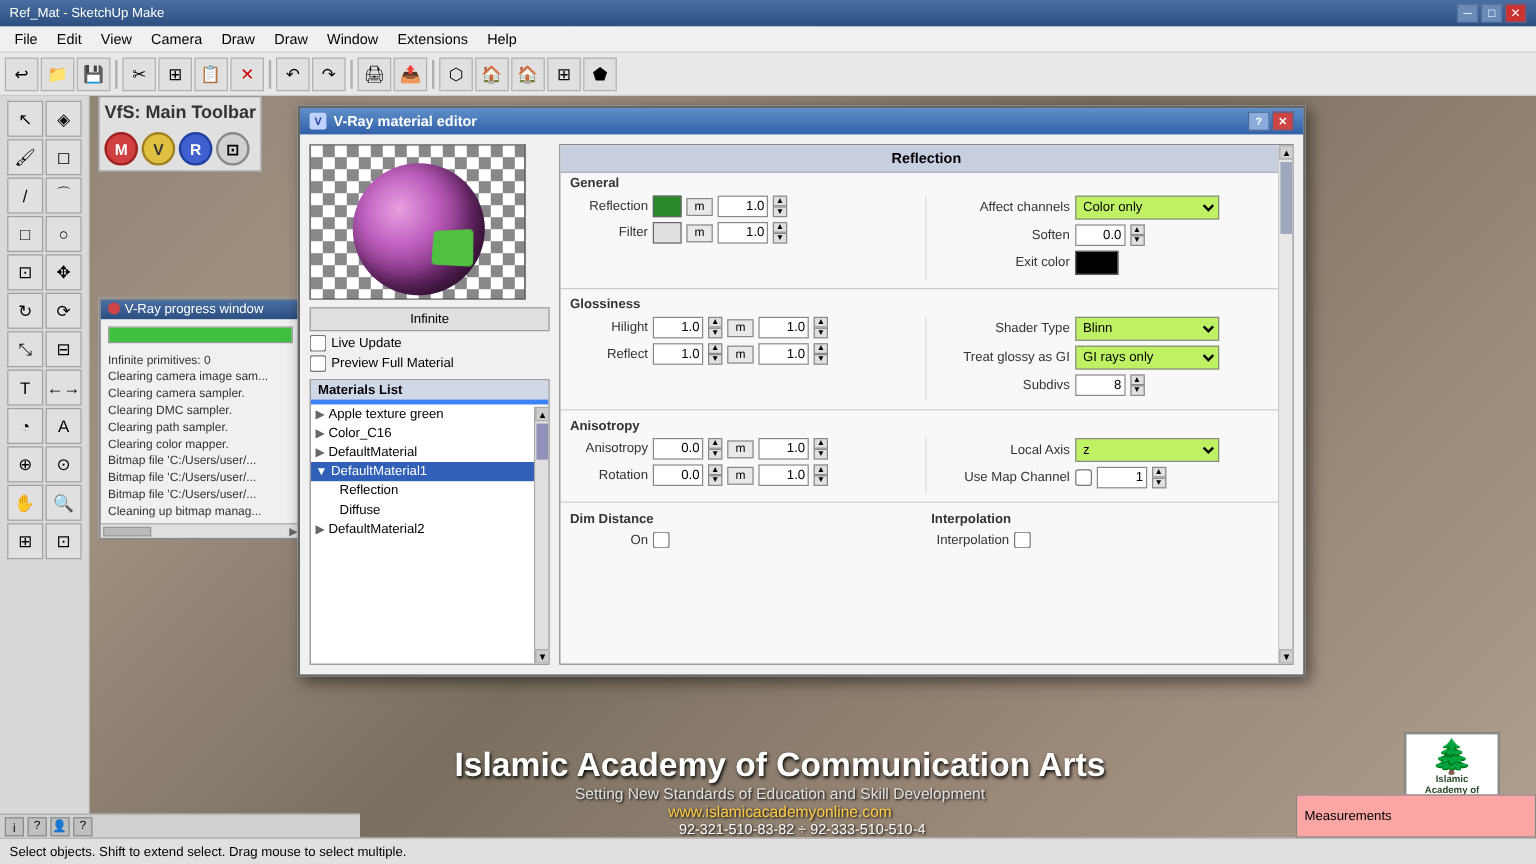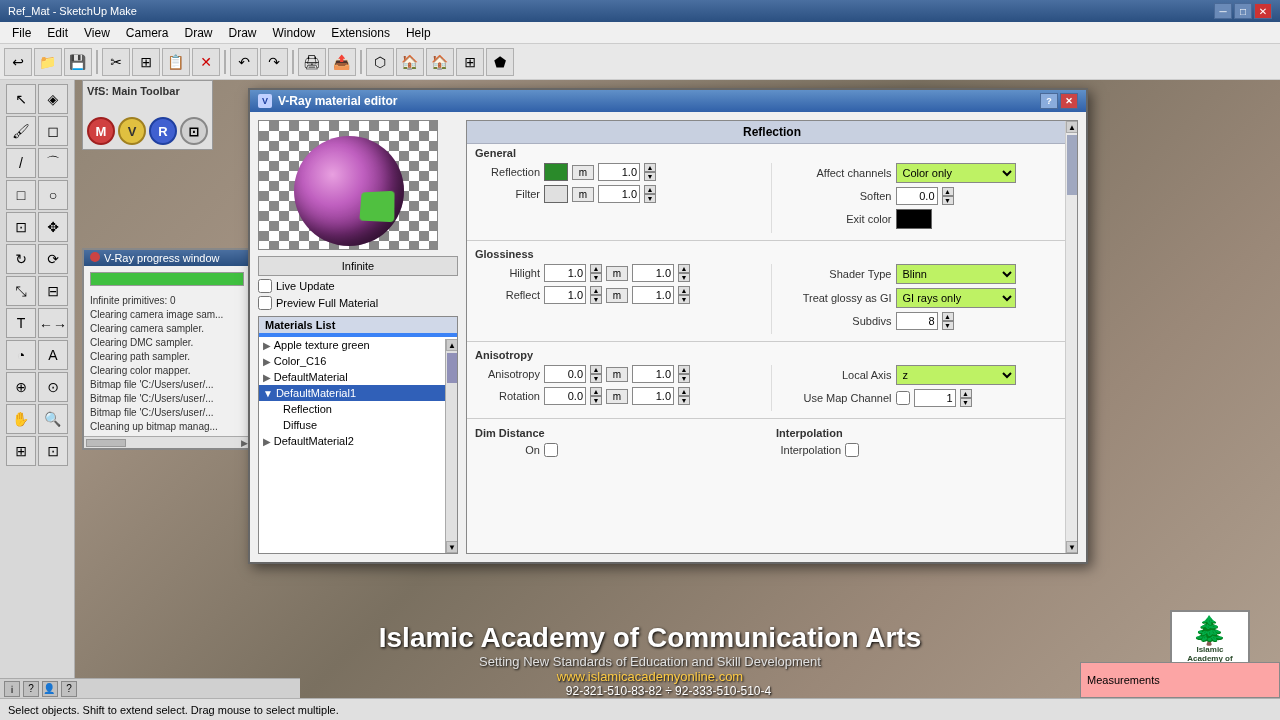--- a/index.html
+++ b/index.html
@@ -132,23 +132,23 @@
     .vfs-toolbar {
       position: absolute;
       top: 80px; left: 82px;
       background: #e0e0e0;
       border: 1px solid #999;
       padding: 4px;
       z-index: 60;
       font-size: 11px;
     }
     .vfs-toolbar-title {
-      font-size: 11px;
+      font-size: 15px;
       color: #333;
-      margin-bottom: 20px;
+      margin-bottom: 8px;
       font-weight: bold;
     }
     .vfs-btn-row {
       display: flex;
       gap: 3px;
     }
     .vfs-btn {
       width: 28px; height: 28px;
       border-radius: 50%;
       border: 2px solid #888;

